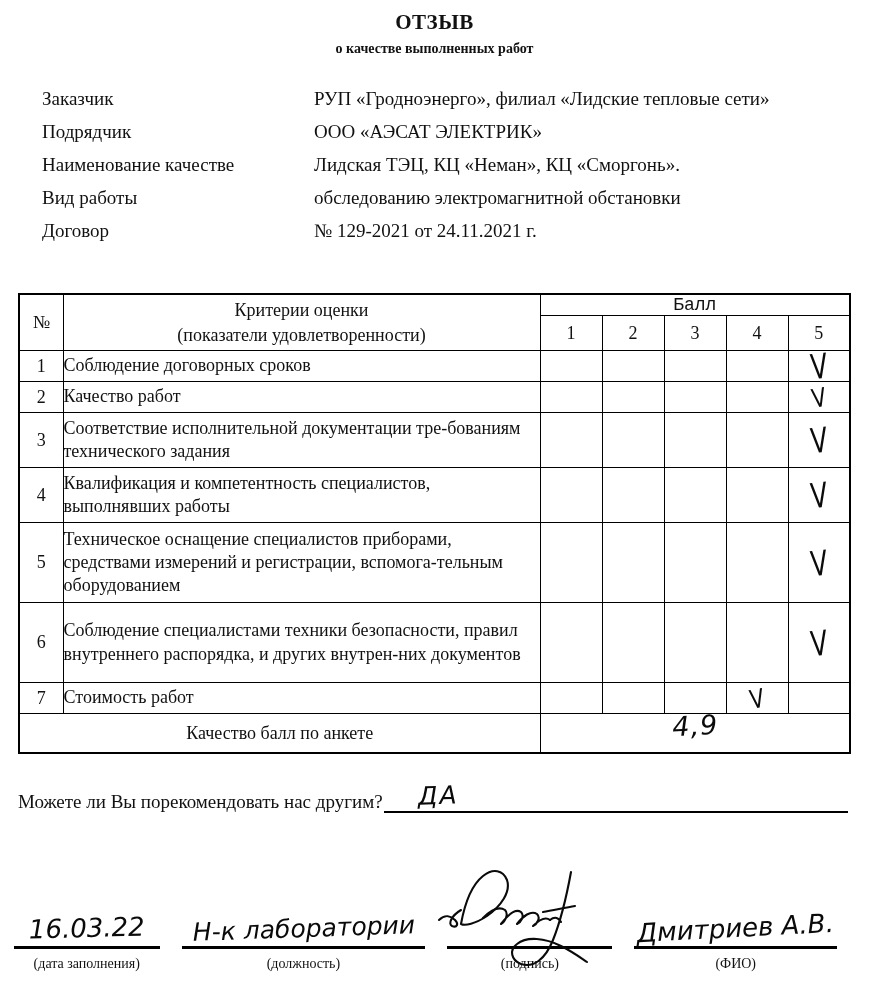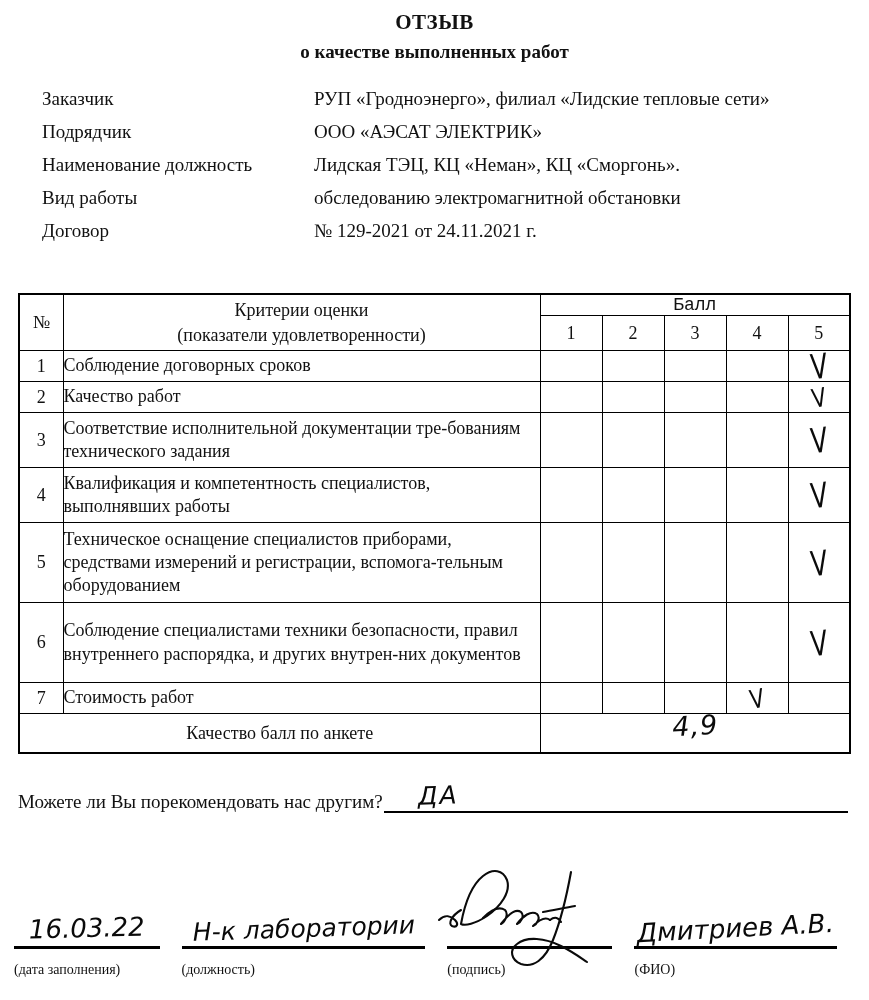--- a/index.html
+++ b/index.html
@@ -33,21 +33,21 @@
     font-size: 21px;
     font-weight: bold;
     letter-spacing: 0.5px;
   }
   .title-sub {
     position: absolute;
     top: 41px;
     left: 0;
     width: 869px;
     text-align: center;
-    font-size: 19px;
+    font-size: 14px;
     font-weight: bold;
   }
 
   
   .meta {
     position: absolute;
     top: 88px;
     left: 18px;
     width: 840px;
     margin-left: 24px;
@@ -205,23 +205,23 @@
   .sig-field {
     position: relative;
     margin-right: 22px;
   }
   .sig-line {
     border-bottom: 3px solid #000;
     height: 46px;
     position: relative;
   }
   .sig-caption {
-    text-align: left;
+    text-align: center;
     font-size: 14px;
-    padding-top: 13px;
+    padding-top: 7px;
   }
   .w-date  { width: 148px; }
   .w-post  { width: 248px; }
   .w-sign  { width: 168px; }
   .w-fio   { width: 206px; }
 
   .ink {
     position: absolute;
     left: 0;
     right: 0;
@@ -256,21 +256,21 @@
   <div class="meta">
     <div class="meta-row">
       <div class="meta-label">Заказчик</div>
       <div class="meta-value">РУП «Гродноэнерго», филиал «Лидские тепловые сети»</div>
     </div>
     <div class="meta-row">
       <div class="meta-label">Подрядчик</div>
       <div class="meta-value">ООО «АЭСАТ ЭЛЕКТРИК»</div>
     </div>
     <div class="meta-row">
-      <div class="meta-label">Наименование должность</div>
+      <div class="meta-label">Наименование качестве</div>
       <div class="meta-value">Лидская ТЭЦ, КЦ «Неман», КЦ «Сморгонь».</div>
     </div>
     <div class="meta-row">
       <div class="meta-label">Вид работы</div>
       <div class="meta-value">обследованию электромагнитной обстановки</div>
     </div>
     <div class="meta-row">
       <div class="meta-label">Договор</div>
       <div class="meta-value">№ 129-2021 от 24.11.2021 г.</div>
     </div>

